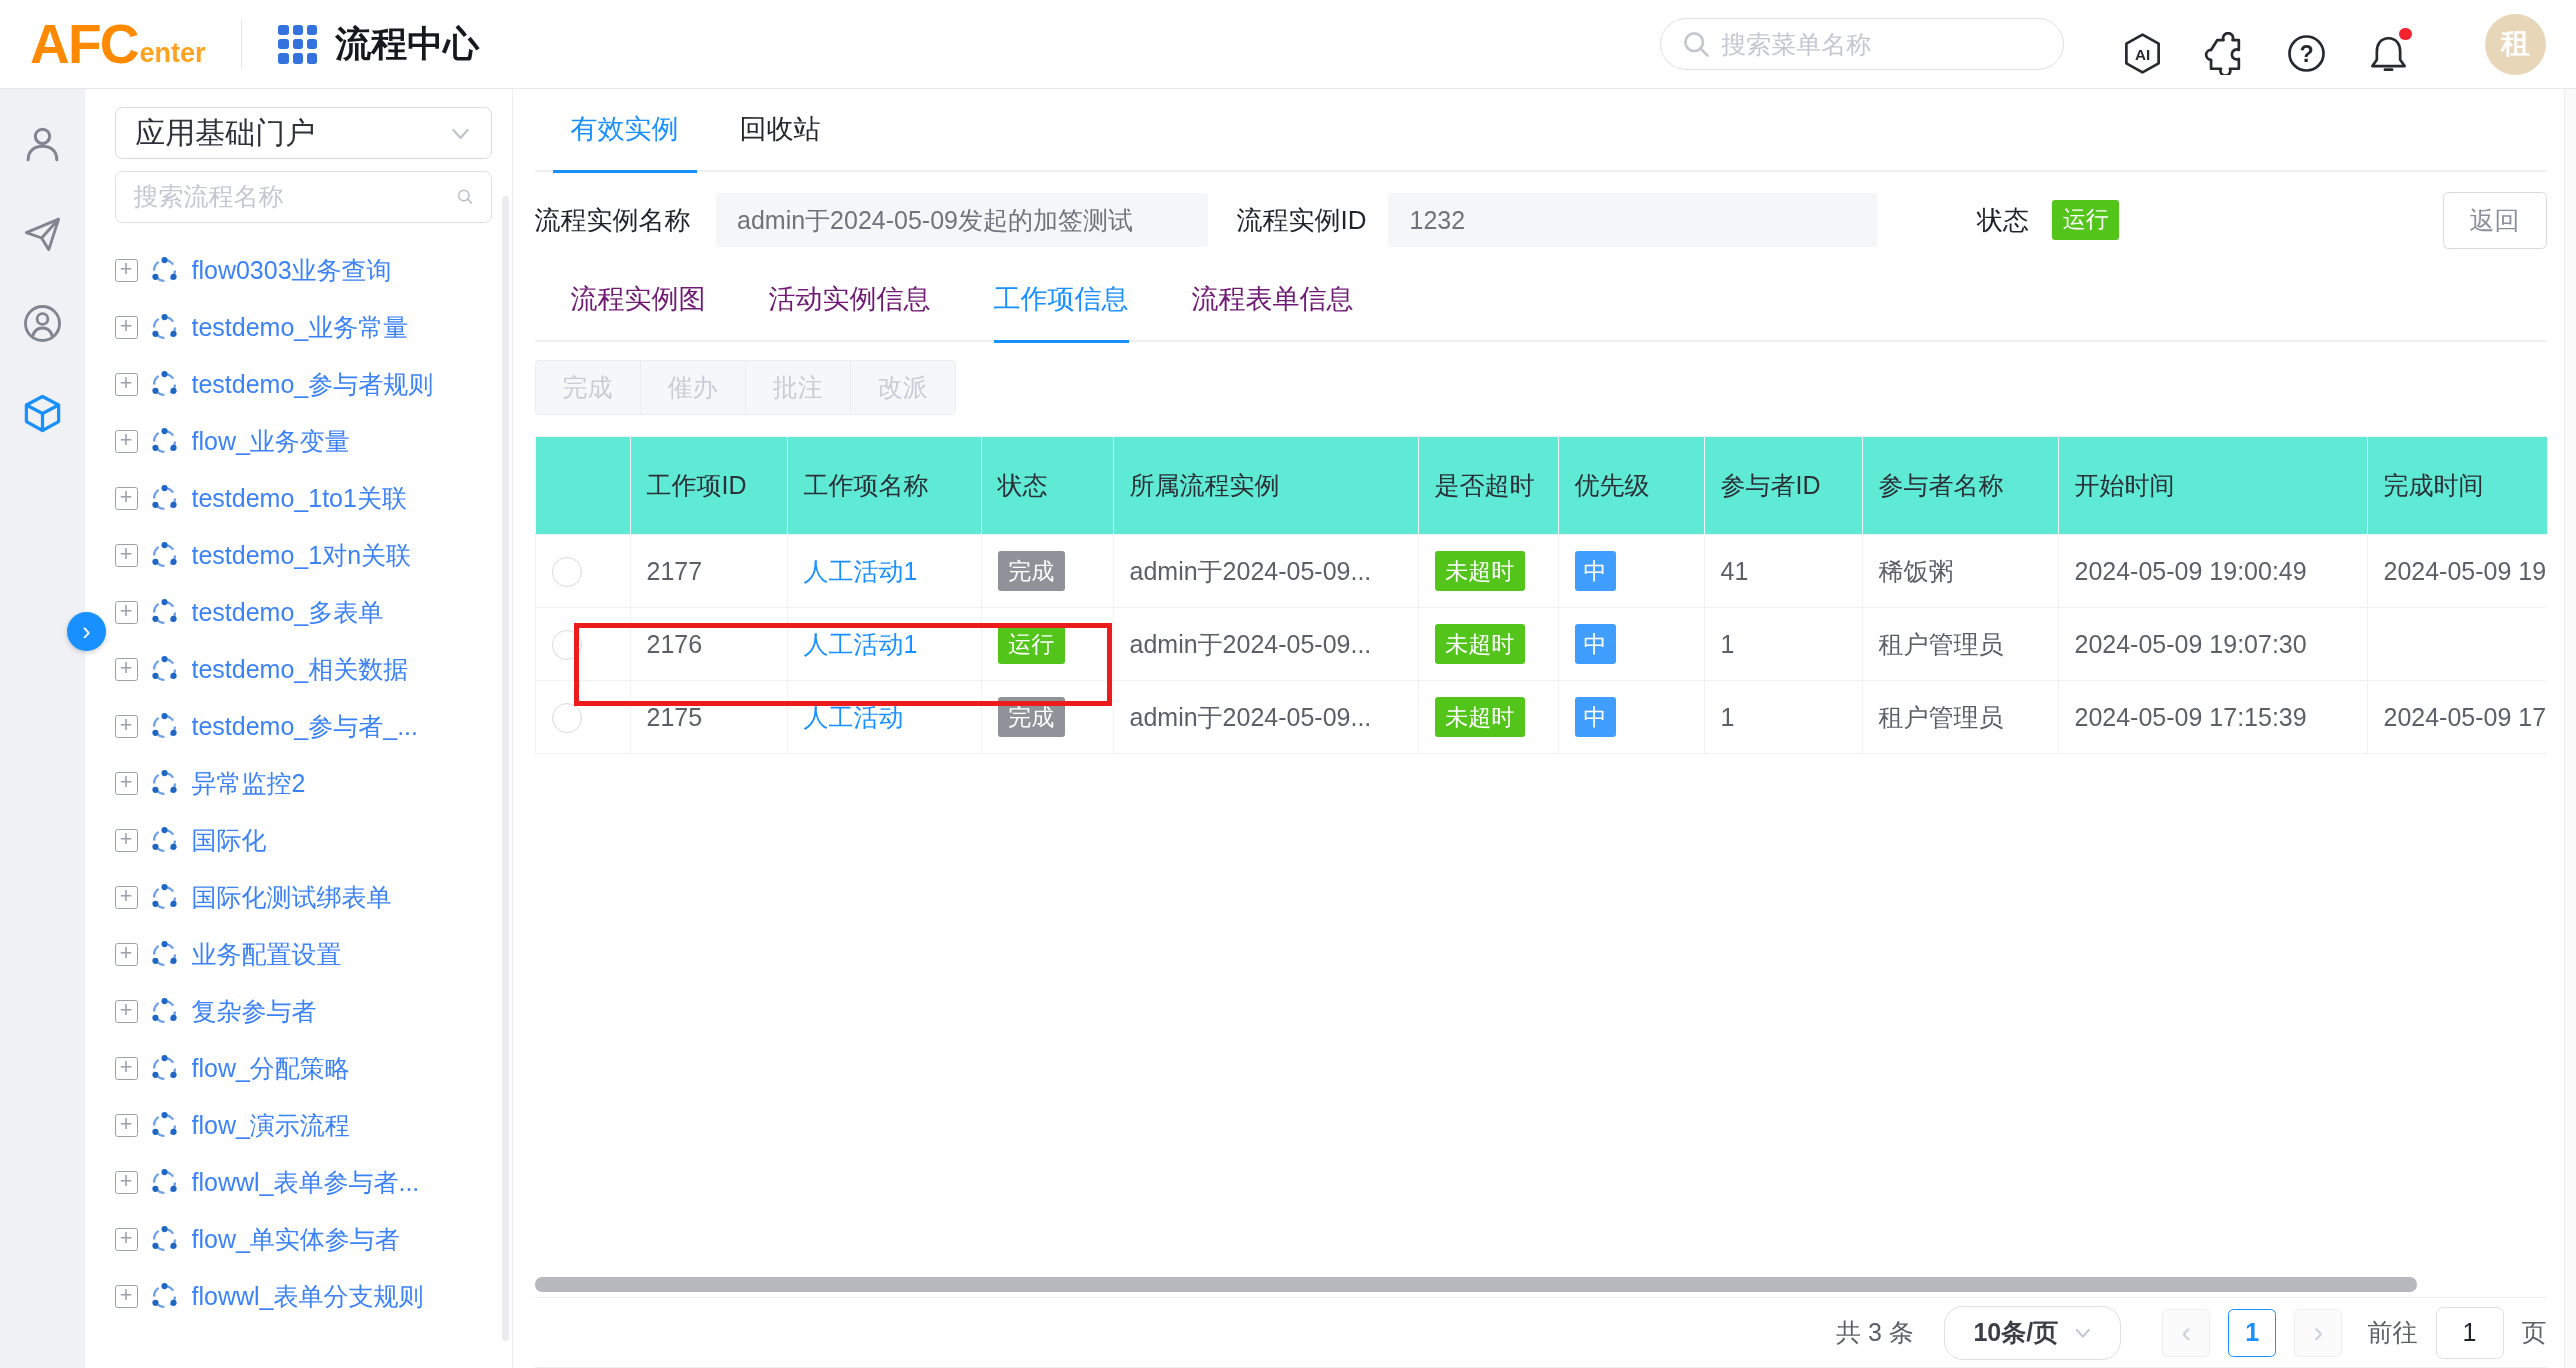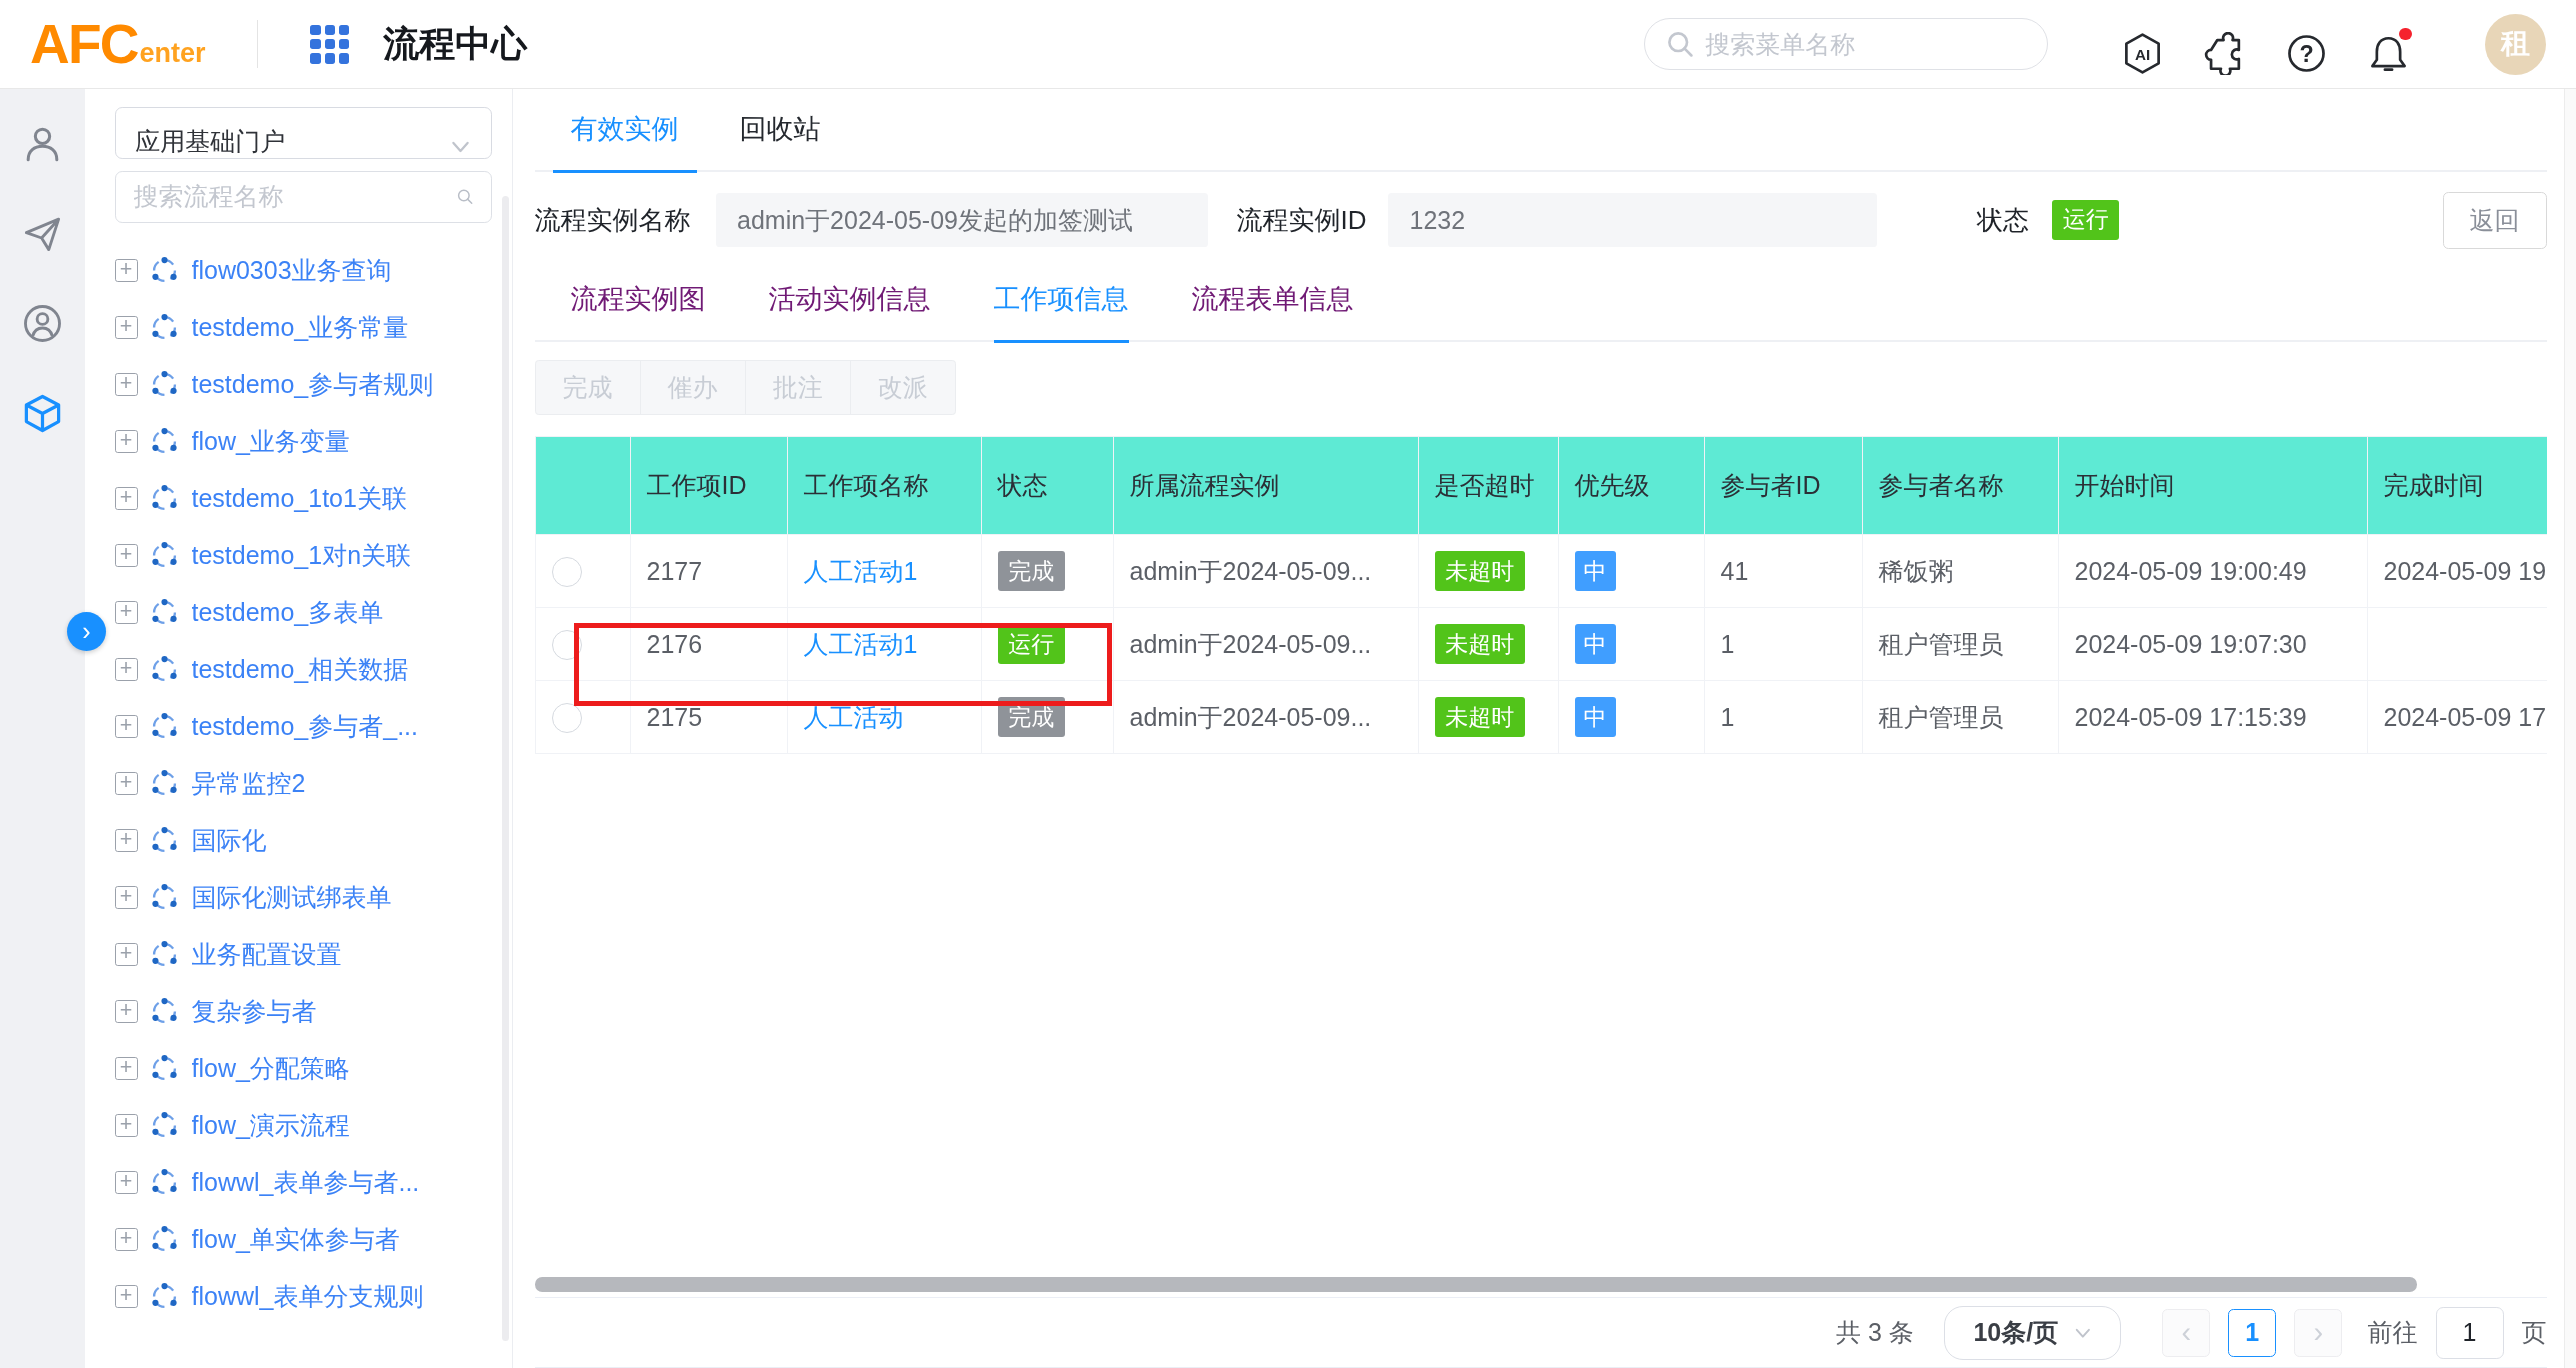--- a/index.html
+++ b/index.html
@@ -3,21 +3,21 @@
 <meta charset="utf-8">
 <style>
   * { box-sizing: border-box; margin: 0; padding: 0; }
   html,body { width: 2576px; height: 1368px; }
   body {
     font-family: "Liberation Sans", "DejaVu Sans", sans-serif;
     background: #fff; position: relative; overflow: hidden; color:#303133;
   }
   
   .header { height:89px; display:flex; align-items:center; padding:0 30px;
-            border-bottom:0.9px solid #e8e8e8; background:#fff;gap:16px; }
+            border-bottom:0.9px solid #e8e8e8; background:#fff; }
   .logo { display:flex; align-items:flex-end; cursor:pointer; }
   .logo-afc { font-size:55px; font-weight:800; color:#ff8a00; letter-spacing:-1.8px; line-height:1; }
   .logo-enter { font-size:27px; font-weight:700; color:#ffa21f; margin-left:1.8px; margin-bottom:2.7px; }
   .header-divider { width:0.9px; height:48px; background:#e4e4e4; margin:0 36px; }
   .grid-icon { width:39px; height:39px; display:grid; grid-template-columns:repeat(3,1fr);
                grid-template-rows:repeat(3,1fr); gap:3.6px; }
   .grid-icon i { background:#3473dd; border-radius:2.7px; }
   .app-title { font-size:36px; font-weight:700; color:#15181d; margin-left:18px; }
   .header-search { margin-left:auto; width:404px; height:52px; border:0.9px solid #dfe1e6;
                    border-radius:26px; display:flex; align-items:center; padding:0 19.7px; gap:10.7px; background:#fff; }
@@ -34,22 +34,22 @@
   .page { display:flex; height:1279px; position:relative; }
   .rail { width:85px; background:#f0f1f4; display:flex; flex-direction:column; align-items:center;
           padding-top:32px; gap:45px; flex-shrink:0; }
   .rail-item { width:45px; height:45px; display:flex; align-items:center; justify-content:center; cursor:pointer; }
   .expand-btn { position:absolute; left:67px; top:523px; width:39px; height:39px; border-radius:50%;
                 background:#1890ff; color:#fff; font-size:25px; display:flex; align-items:center;
                 justify-content:center; z-index:10; cursor:pointer; box-shadow:0 1.8px 5.4px rgba(0,0,0,.2); }
   
   .tree-panel { width:428px; background:#fff; border-right:0.9px solid #ebedf1; padding:18px 19.7px 0 29.5px;
                 position:relative; flex-shrink:0; }
-  .select-box { height:52px; border:0.9px solid #d8dbe2; border-radius:7.2px; display:flex; align-items:flex-end;
-                justify-content:space-between; padding:0 19.7px; font-size:25px; color:#2f3238; cursor:pointer; background:#fff; }
+  .select-box { height:52px; border:0.9px solid #d8dbe2; border-radius:7.2px; display:flex; align-items:center;
+                justify-content:space-between; padding:0 19.7px; font-size:30px; color:#2f3238; cursor:pointer; background:#fff; }
   .search-box { margin-top:11.6px; height:52px; border:0.9px solid #dde0e6; border-radius:7.2px; display:flex;
                 align-items:center; padding:0 18px; background:#fff; }
   .search-box input { border:none; outline:none; flex:1; font-size:25px; font-family:inherit; color:#606266; background:transparent; }
   .search-box input::placeholder { color:#c3c7cf; }
   .tree { margin-top:19.7px; }
   .tree-item { height:57px; display:flex; align-items:center; gap:12.5px; cursor:pointer; }
   .plus-box { width:23px; height:23px; border:1.8px solid #9ba1ab; border-radius:2.7px; color:#9ba1ab;
               display:flex; align-items:center; justify-content:center; font-size:21.5px; line-height:1; flex-shrink:0; }
   .plus-box::after { content:'+'; margin-top:-1.8px; }
   .tree-label { font-size:25px; color:#3b82f6; white-space:nowrap; overflow:hidden; }

